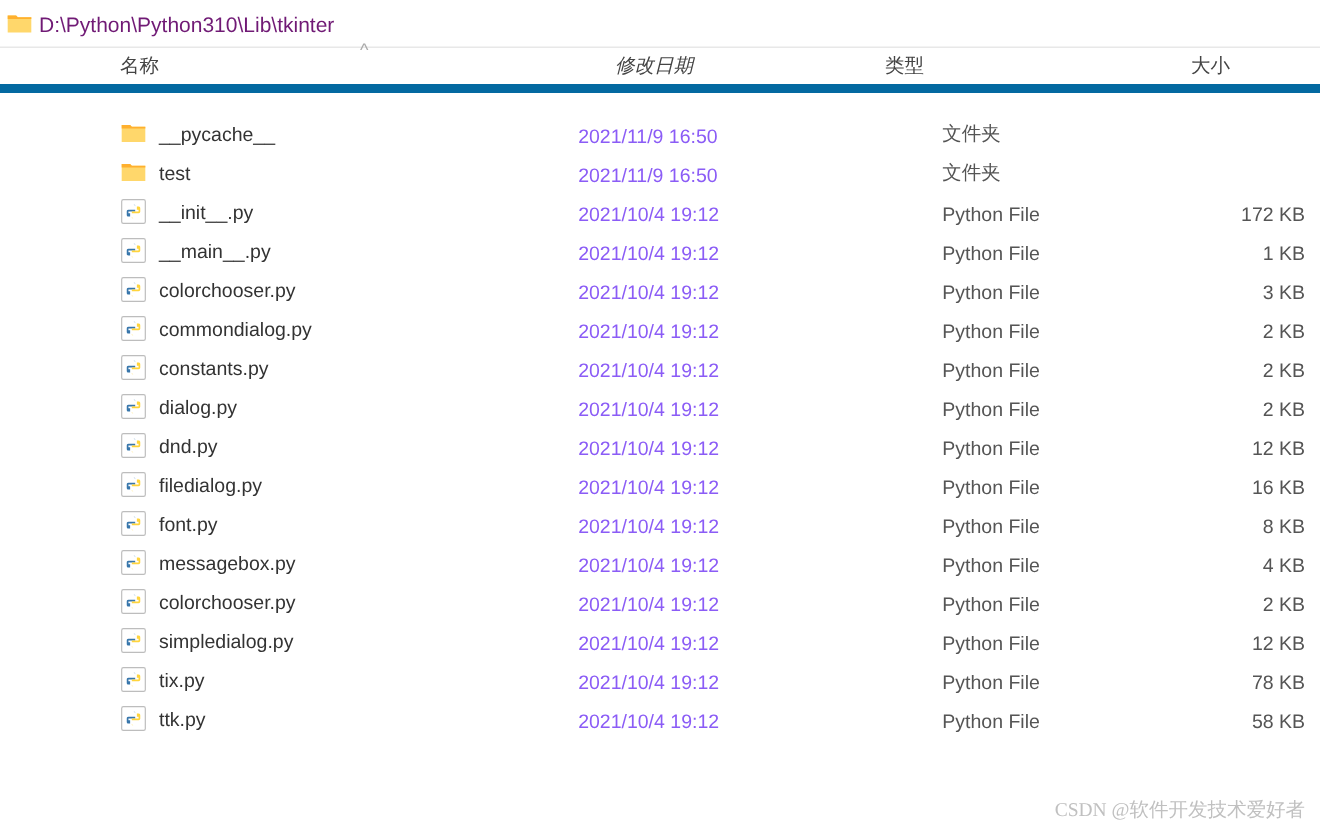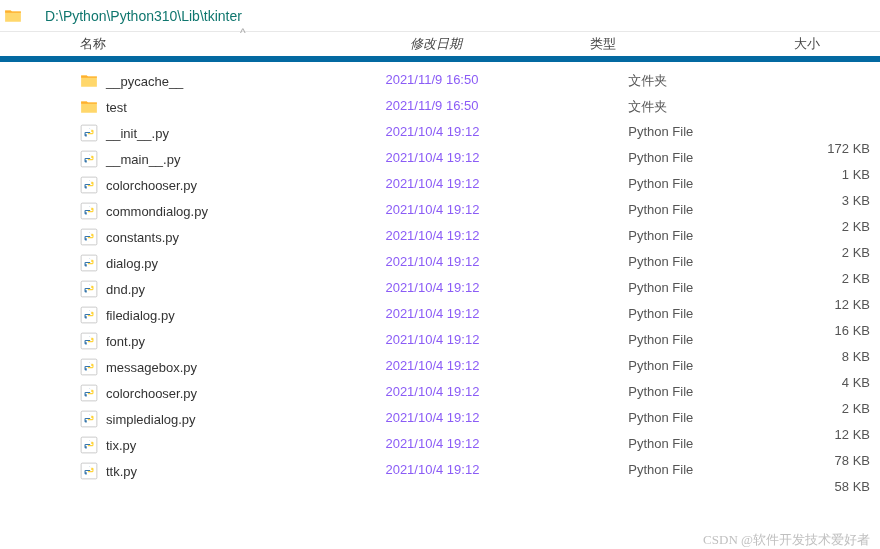--- a/index.html
+++ b/index.html
@@ -1,27 +1,27 @@
 <!DOCTYPE html>
 <html><head>
   <meta charset="utf-8">
   <style>
     * { margin: 0; padding: 0; box-sizing: border-box; }
     body { font-family: "Microsoft YaHei", "Segoe UI", Arial, sans-serif; font-size: 13px; background: #fff; color: #333; width: 880px; height: 549px; overflow: hidden; position: relative; }
     .address-bar { display: flex; align-items: center; height: 32px; border-bottom: 1px solid #e8e8e8; padding: 0 4px; }
     .address-icon { width: 18px; height: 18px; margin-right: 4px; }
-    .address-path { font-size: 14px; color: #0f766e; flex: 1; margin-left: 19px; }
+    .address-path { font-size: 14px; color: #701a75; flex: 1; }
     .header-row { display: flex; align-items: center; height: 30px; border-bottom: 6px solid #0369a1; font-size: 13px; color: #444; padding-left: 80px; }
     .col-name { width: 330px; position: relative; }
     .col-date { width: 180px; font-style: italic; }
     .col-type { width: 160px; }
     .col-size { width: 80px; text-align: right; padding-right: 10px; }
     .sort-indicator { position: absolute; left: 160px; top: -9px; font-size: 12px; color: #aaa; }
     .rows { padding-top: 10px; padding-left: 80px; }
-    .row { display: flex; align-items: flex-start; height: 26px; font-size: 13px; gap: 44px; }
+    .row { display: flex; align-items: flex-end; height: 26px; font-size: 13px; gap: 44px; }
     .row .icon { width: 18px; height: 18px; margin-right: 8px; }
     .row .name-cell { width: 304px; display: flex; align-items: center; }
     .row .date-cell { width: 180px; color: #8b5cf6; }
     .row .type-cell { width: 160px; color: #555; margin-left: 44px; }
     .row .size-cell { width: 80px; text-align: right; padding-right: 10px; color: #555; margin-top: 17px; }
     .watermark { position: absolute; bottom: 0; right: 10px; font-size: 13px; color: #c0c0c0; font-family: Liberation Serif, serif; }
   </style>
 </head>
 <body>
 

